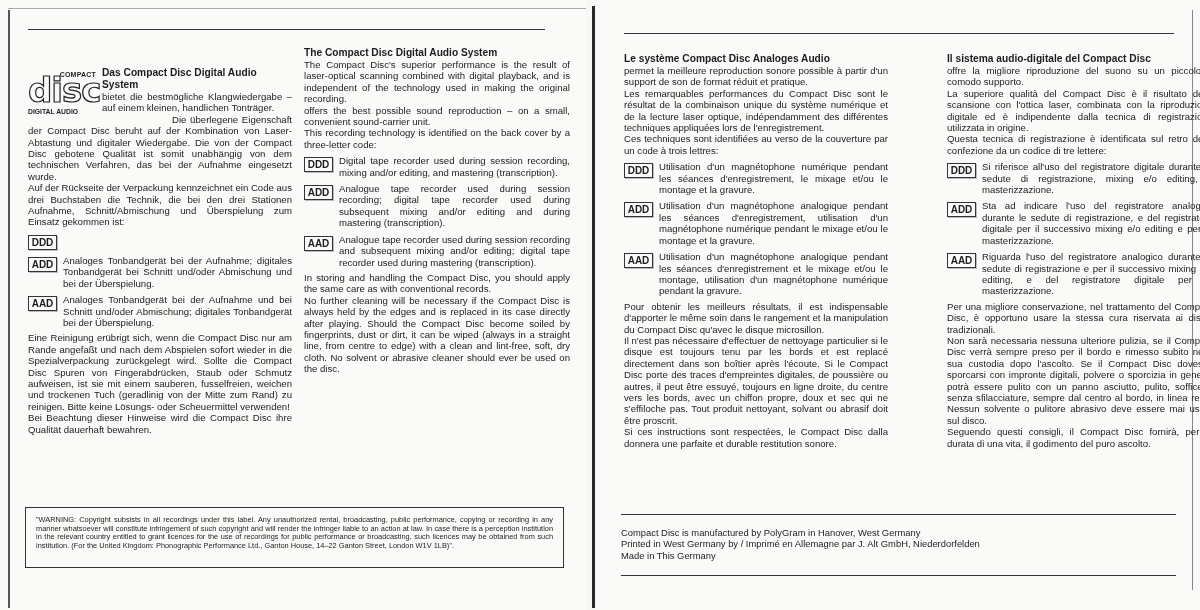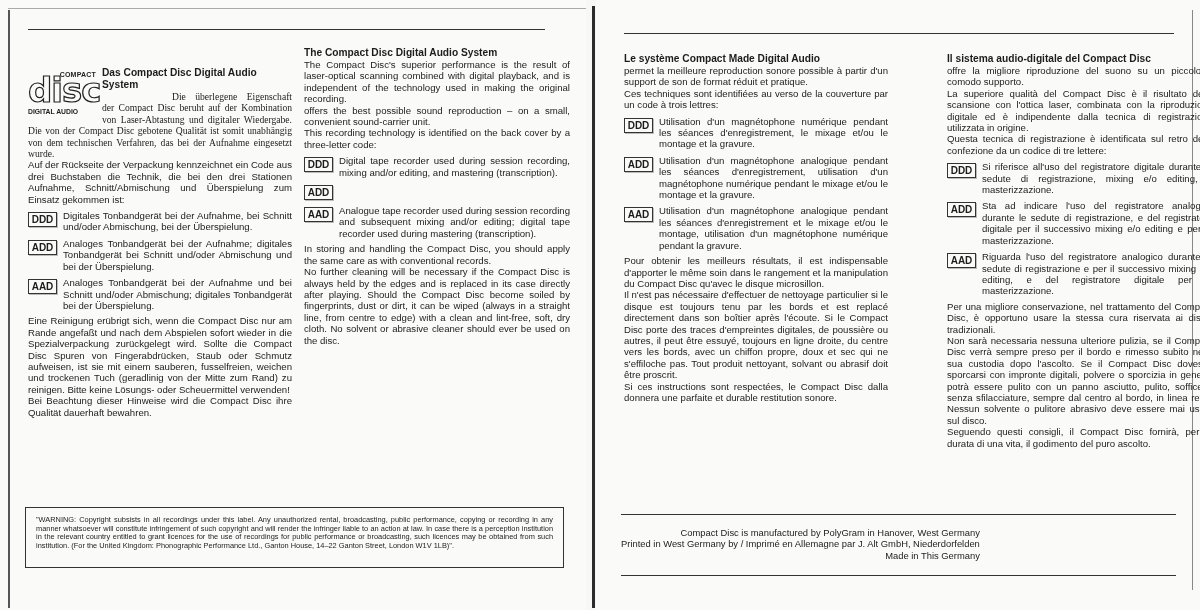--- a/index.html
+++ b/index.html
@@ -37,21 +37,21 @@
     color: #fafaf8; -webkit-text-stroke: 1.2px #222; letter-spacing: -1px;
     font-family: "DejaVu Sans", sans-serif;
   }
   .logo .l-bottom { position: absolute; bottom: 0; left: 0; font-size: 6.8px; font-weight: bold; white-space: nowrap; }
   .warning-box {
     position: absolute; left: 25px; top: 507px; width: 539px; height: 61px;
     border: 1px solid #333; padding: 8px 10px; box-sizing: border-box;
     font-size: 7.4px; line-height: 8.6px; text-align: justify;
   }
   .imprint {
-    position: absolute; left: 621px; top: 527px; font-size: 9.4px; line-height: 11.4px; text-align: right;
+    position: absolute; left: 621px; top: 527px; font-size: 9.4px; line-height: 11.4px;
   }
 </style>
 </head>
 <body>
 
 <div class="page page-left"></div>
 <div class="page page-right"></div>
 <div class="edge-top-left"></div>
 <div class="edge-left"></div>
 <div class="spine"></div>
@@ -60,25 +60,25 @@
 <div class="rule" style="left:28px; top:29px; width:517px;"></div>
 <div class="rule" style="left:624px; top:33px; width:550px;"></div>
 
 <div class="col" style="left:28px; top:47px; width:264px;margin-top:20px;">
   <div class="logo">
     <span class="l-top">COMPACT</span>
     <span class="l-disc">disc</span>
     <span class="l-bottom">DIGITAL AUDIO</span>
   </div>
   <h2>Das Compact Disc Digital Audio System</h2>
-  <p style="text-indent:70px;font-family:Liberation Serif, serif;">Die überlegene Eigenschaft der Compact Disc beruht auf der Kombination von Laser-Abtastung und digitaler Wiedergabe. Die von der Compact Disc gebotene Qualität ist somit unabhängig von dem technischen Verfahren, das bei der Aufnahme eingesetzt wurde.</p>
+  <p>bietet die bestmögliche Klangwiedergabe – auf einem kleinen, handlichen Tonträger.</p>
+  <p style="text-indent:70px;">Die überlegene Eigenschaft der Compact Disc beruht auf der Kombination von Laser-Abtastung und digitaler Wiedergabe. Die von der Compact Disc gebotene Qualität ist somit unabhängig von dem technischen Verfahren, das bei der Aufnahme eingesetzt wurde.</p>
   <p>Auf der Rückseite der Verpackung kennzeichnet ein Code aus drei Buchstaben die Technik, die bei den drei Stationen Aufnahme, Schnitt/Abmischung und Überspielung zum Einsatz gekommen ist:</p>
   <div class="code-row">
     <div class="code-box">DDD</div>
-    <div class="code-text">Digitales Tonbandgerät bei der Aufnahme, bei Schnitt und/oder Abmischung, bei der Überspielung.</div>
   </div>
   <div class="code-row">
     <div class="code-box">ADD</div>
     <div class="code-text">Analoges Tonbandgerät bei der Aufnahme; digitales Tonbandgerät bei Schnitt und/oder Abmischung und bei der Überspielung.</div>
   </div>
   <div class="code-row">
     <div class="code-box">AAD</div>
     <div class="code-text">Analoges Tonbandgerät bei der Aufnahme und bei Schnitt und/oder Abmischung; digitales Tonbandgerät bei der Überspielung.</div>
   </div>
   <p>Eine Reinigung erübrigt sich, wenn die Compact Disc nur am Rande angefaßt und nach dem Abspielen sofort wieder in die Spezialverpackung zurückgelegt wird. Sollte die Compact Disc Spuren von Fingerabdrücken, Staub oder Schmutz aufweisen, ist sie mit einem sauberen, fusselfreien, weichen und trockenen Tuch (geradlinig von der Mitte zum Rand) zu reinigen. Bitte keine Lösungs- oder Scheuermittel verwenden!</p>
@@ -89,34 +89,36 @@
   <h2>The Compact Disc Digital Audio System</h2>
   <p>The Compact Disc's superior performance is the result of laser-optical scanning combined with digital playback, and is independent of the technology used in making the original recording.</p>
   <p>offers the best possible sound reproduction – on a small, convenient sound-carrier unit.</p>
   <p>This recording technology is identified on the back cover by a three-letter code:</p>
   <div class="code-row">
     <div class="code-box">DDD</div>
     <div class="code-text">Digital tape recorder used during session recording, mixing and/or editing, and mastering (transcription).</div>
   </div>
   <div class="code-row">
     <div class="code-box">ADD</div>
+    <div class="code-text">Analogue tape recorder used during session recording; digital tape recorder used during subsequent mixing and/or editing and during mastering (transcription).</div>
   </div>
   <div class="code-row">
     <div class="code-box">AAD</div>
     <div class="code-text">Analogue tape recorder used during session recording and subsequent mixing and/or editing; digital tape recorder used during mastering (transcription).</div>
   </div>
   <p>In storing and handling the Compact Disc, you should apply the same care as with conventional records.</p>
   <p>No further cleaning will be necessary if the Compact Disc is always held by the edges and is replaced in its case directly after playing. Should the Compact Disc become soiled by fingerprints, dust or dirt, it can be wiped (always in a straight line, from centre to edge) with a clean and lint-free, soft, dry cloth. No solvent or abrasive cleaner should ever be used on the disc.</p>
 </div>
 
 <div class="warning-box">"WARNING: Copyright subsists in all recordings under this label. Any unauthorized rental, broadcasting, public performance, copying or recording in any manner whatsoever will constitute infringement of such copyright and will render the infringer liable to an action at law. In case there is a perception institution in the relevant country entitled to grant licences for the use of recordings for public performance or broadcasting, such licences may be obtained from such institution. (For the United Kingdom: Phonographic Performance Ltd., Ganton House, 14–22 Ganton Street, London W1V 1LB)".</div>
 
 <div class="col" style="left:624px; top:53px; width:264px;">
-  <h2>Le système Compact Made Digital Audio</h2>
+  <h2>Le système Compact Disc Analoges Audio</h2>
   <p>permet la meilleure reproduction sonore possible à partir d'un support de son de format réduit et pratique.</p>
+  <p>Les remarquables performances du Compact Disc sont le résultat de la combinaison unique du système numérique et de la lecture laser optique, indépendamment des différentes techniques appliquées lors de l'enregistrement.</p>
   <p>Ces techniques sont identifiées au verso de la couverture par un code à trois lettres:</p>
   <div class="code-row">
     <div class="code-box">DDD</div>
     <div class="code-text">Utilisation d'un magnétophone numérique pendant les séances d'enregistrement, le mixage et/ou le montage et la gravure.</div>
   </div>
   <div class="code-row">
     <div class="code-box">ADD</div>
     <div class="code-text">Utilisation d'un magnétophone analogique pendant les séances d'enregistrement, utilisation d'un magnétophone numérique pendant le mixage et/ou le montage et la gravure.</div>
   </div>
   <div class="code-row">

